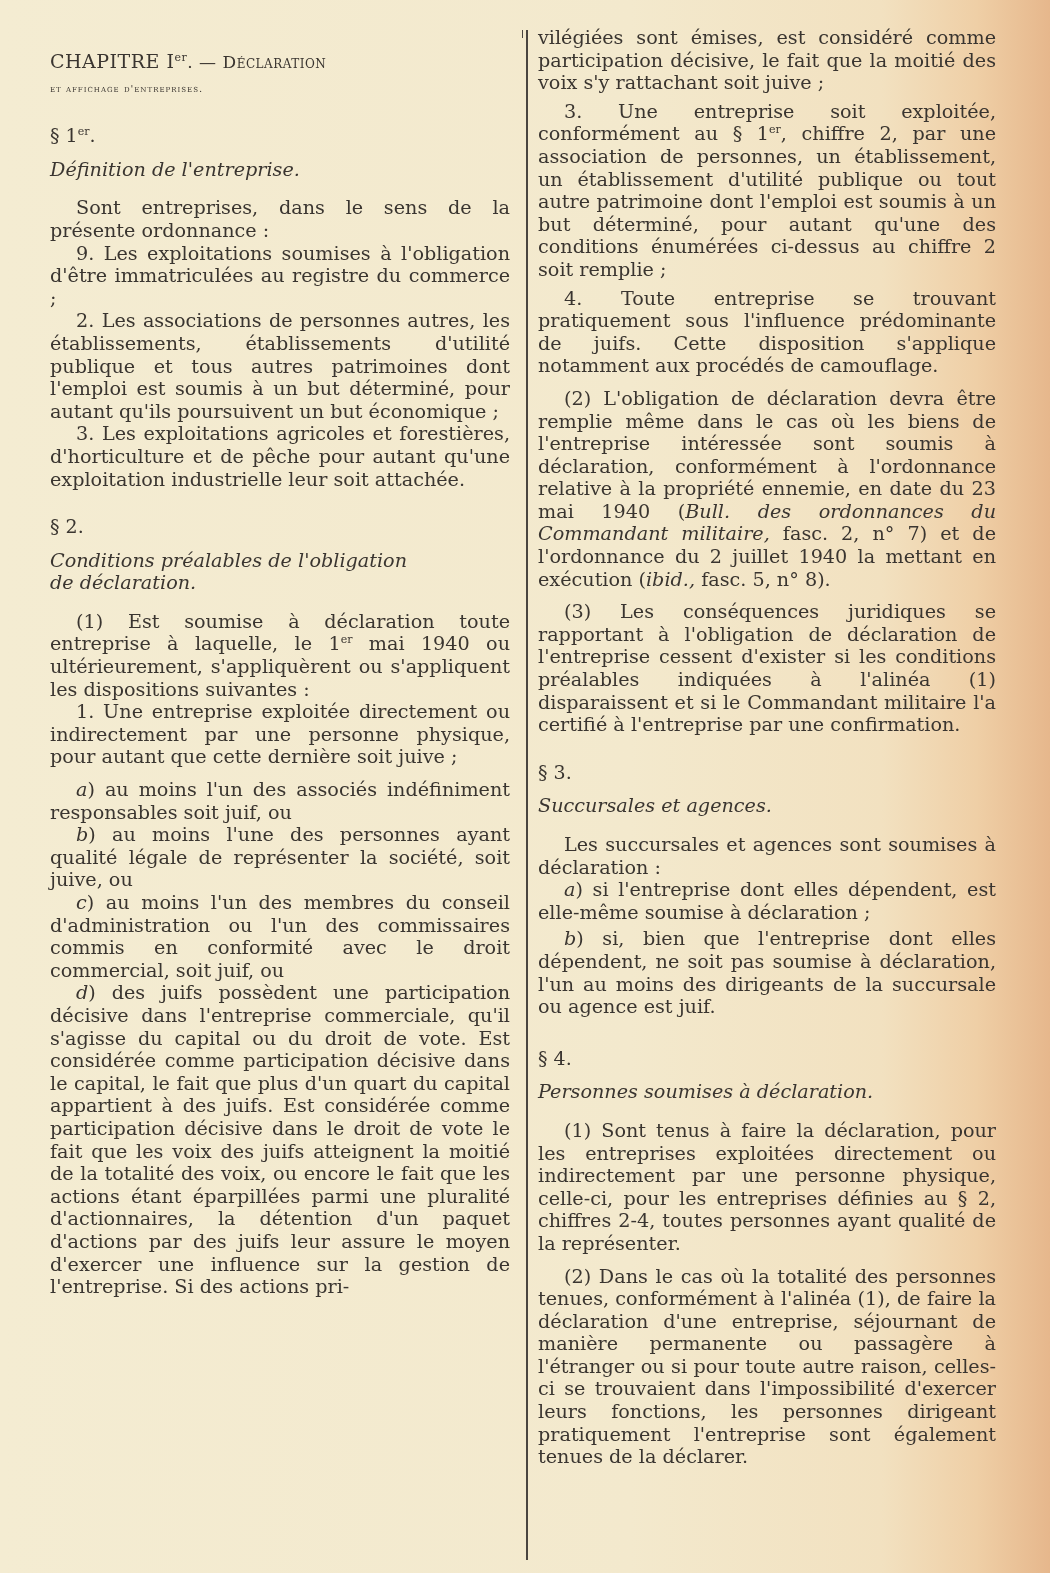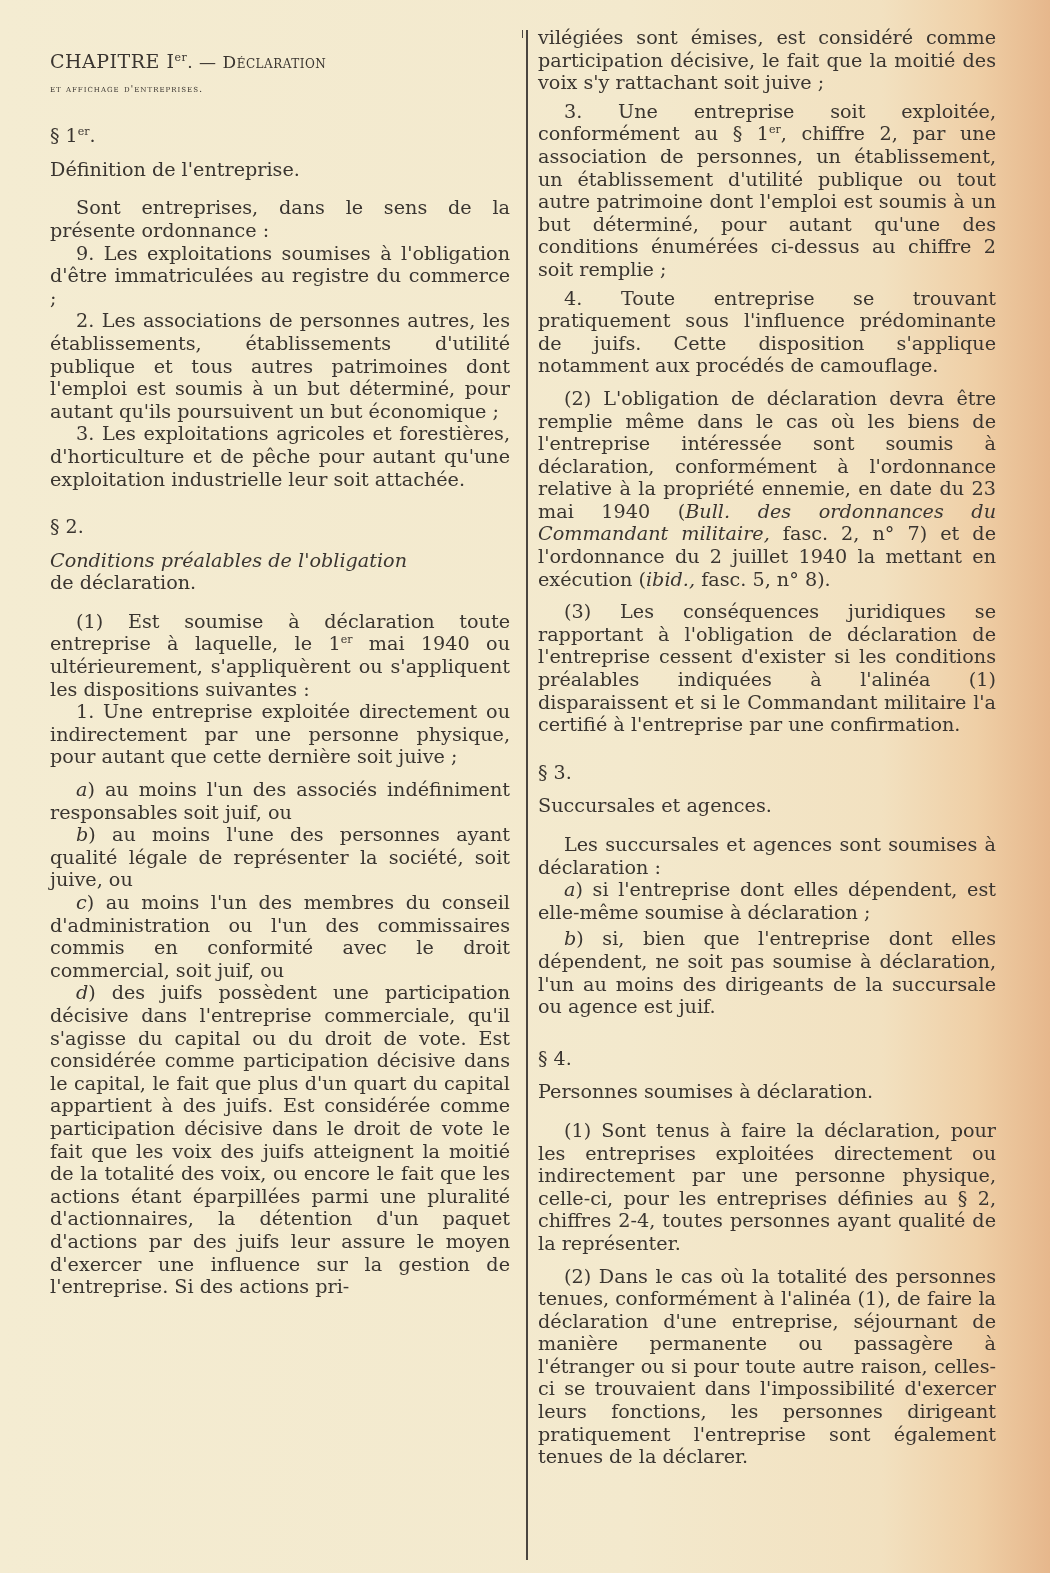--- a/index.html
+++ b/index.html
@@ -22,21 +22,21 @@
   .divider-tick { position: absolute; left: 522px; top: 30px; width: 1px; height: 8px; background: #4a4540; }
   p { margin: 0; }
   .para { text-indent: 26px; margin-bottom: 10px; }
   .para.tight { margin-bottom: 0; }
   .noindent { text-indent: 0; }
   .center { text-align: left; text-indent: 0; }
   .chap { font-size: 19px; letter-spacing: 0.5px; margin-top: 28px; }
   .chap .sc { font-variant: small-caps; font-size: 17px; }
   .chap2 { font-variant: small-caps; font-size: 10px; letter-spacing: 1px; margin-top: 4px; margin-bottom: 22px; }
   .sect { margin-top: 24px; margin-bottom: 12px; font-size: 19px; }
-  .subtitle { margin-bottom: 16px; }
+  .subtitle { font-style: italic; margin-bottom: 16px; }
   i, .it { font-style: italic; }
   sup { font-size: 11px; vertical-align: super; line-height: 0; }
 </style>
 </head>
 <body>
 
 <div class="page">
 
   <div class="col col-left">
 

